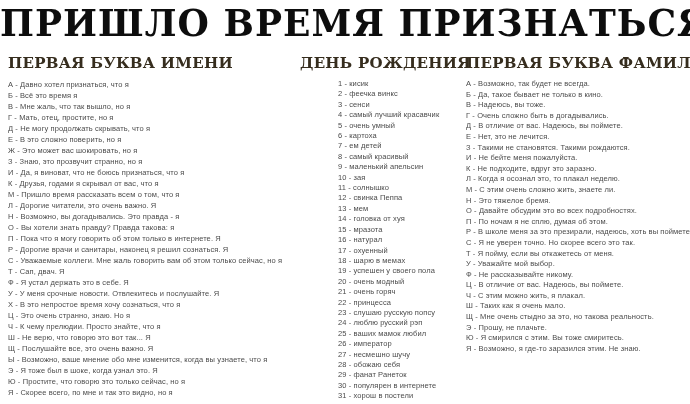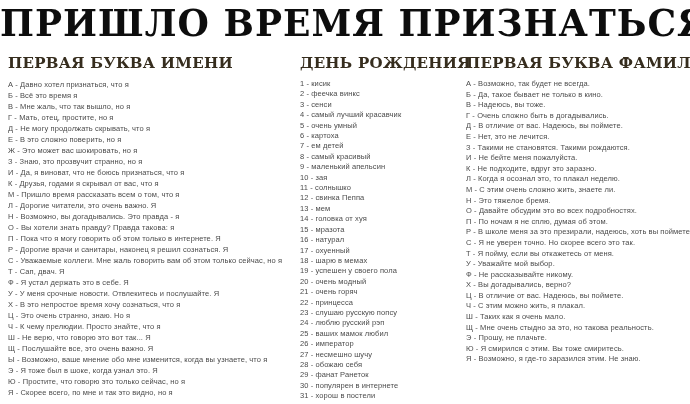--- a/index.html
+++ b/index.html
@@ -53,21 +53,21 @@
     margin-bottom: 7px;
     white-space: nowrap;
   }
   .entries .entry {
     font-size: 7.5px;
     color: #4b4b4b;
     white-space: nowrap;
     letter-spacing: 0.1px;
   }
   .col-1 .entries .entry { line-height: 11px; }
-  .col-2 .entries .entry { line-height: 10.4px; }
+  .col-2 .entries .entry { line-height: 10.4px; margin-left: 38px; }
   .col-3 .entries .entry { line-height: 10.6px; }
 </style>
 </head>
 <body>
 
 <div class="page">
   <div class="title">ПРИШЛО ВРЕМЯ ПРИЗНАТЬСЯ</div>
 
   <div class="columns">
     <div class="col col-1">
@@ -157,21 +157,20 @@
           <div class="entry">Л - Когда я осознал это, то плакал неделю.</div>
           <div class="entry">М - С этим очень сложно жить, знаете ли.</div>
           <div class="entry">Н - Это тяжелое бремя.</div>
           <div class="entry">О - Давайте обсудим это во всех подробностях.</div>
           <div class="entry">П - По ночам я не сплю, думая об этом.</div>
           <div class="entry">Р - В школе меня за это презирали, надеюсь, хоть вы поймете.</div>
           <div class="entry">С - Я не уверен точно. Но скорее всего это так.</div>
           <div class="entry">Т - Я пойму, если вы откажетесь от меня.</div>
           <div class="entry">У - Уважайте мой выбор.</div>
           <div class="entry">Ф - Не рассказывайте никому.</div>
-          <div class="entry">Х - Вы догадывались, верно?</div>
           <div class="entry">Ц - В отличие от вас. Надеюсь, вы поймете.</div>
           <div class="entry">Ч - С этим можно жить, я плакал.</div>
           <div class="entry">Ш - Таких как я очень мало.</div>
           <div class="entry">Щ - Мне очень стыдно за это, но такова реальность.</div>
           <div class="entry">Э - Прошу, не плачьте.</div>
           <div class="entry">Ю - Я смирился с этим. Вы тоже смиритесь.</div>
           <div class="entry">Я - Возможно, я где-то заразился этим. Не знаю.</div>
         </div>
     </div>
   </div>

